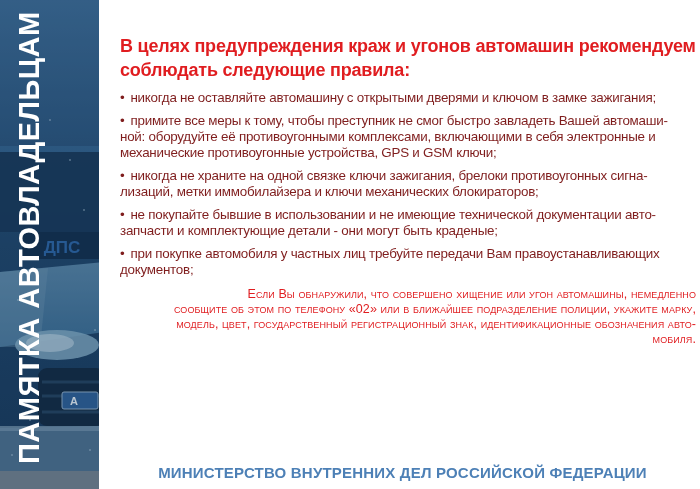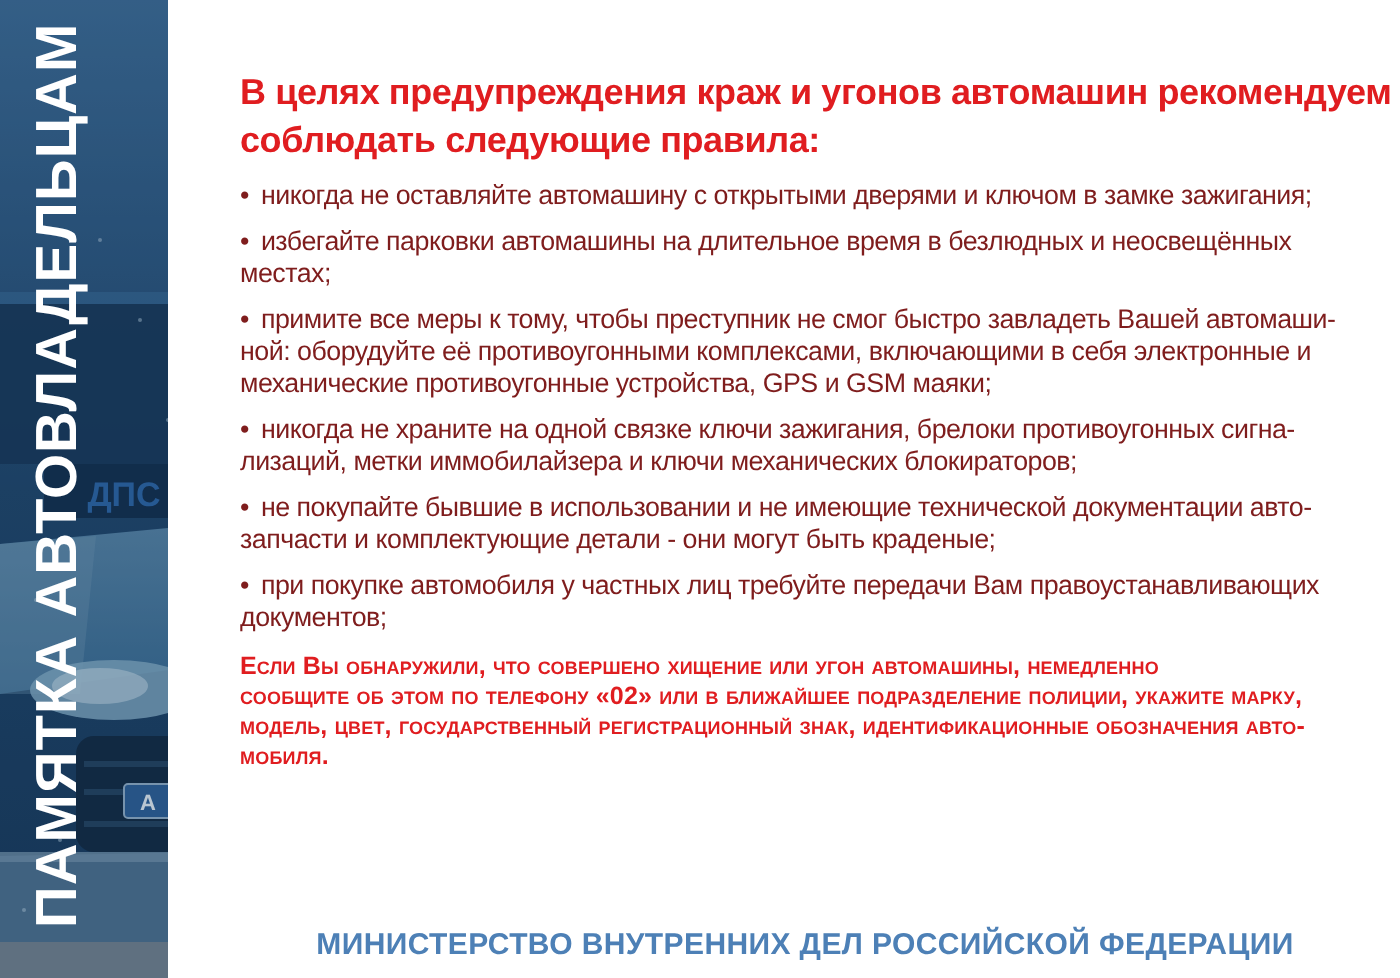--- a/index.html
+++ b/index.html
@@ -1,20 +1,20 @@
 <!DOCTYPE html>
 <html><head>
 <meta charset="utf-8">
 <style>
   html,body{margin:0;padding:0;background:#ffffff;}
   body{width:700px;height:489px;font-family:"Liberation Sans",sans-serif;}
   .page{position:relative;width:700px;height:489px;background:#ffffff;overflow:hidden;}
 
   
-  .sidebar{position:absolute;left:0;top:0;width:84px;height:489px;overflow:hidden;}
+  .sidebar{position:absolute;left:0;top:0;width:99px;height:489px;overflow:hidden;}
   .sidebar svg{position:absolute;left:0;top:0;}
   .vtitle{
     position:absolute;left:12px;top:464px;
     transform:rotate(-90deg);transform-origin:0 0;
     white-space:nowrap;color:#ffffff;font-weight:bold;
     font-size:29px;letter-spacing:0.5px;line-height:34px;
   }
 
   
   .content{
@@ -25,23 +25,23 @@
     margin:0 0 8px 0;color:#e01d20;font-weight:bold;
     font-size:18px;line-height:24px;letter-spacing:-0.2px;
     white-space:pre-line;
   }
   .bullet{
     color:#7f1d1d;font-size:13.4px;line-height:16px;
     letter-spacing:-0.25px;margin:0 0 7px 0;white-space:pre-line;
   }
   .bullet .mark{display:inline;margin-right:6px;}
   .warning{
-    margin:9px 0 0 0;color:#e01d20;font-weight:bold;
+    margin:9px 0 0 0;color:#e01d20;font-weight:normal;
     font-size:12.5px;line-height:15px;font-variant:small-caps;
-    white-space:pre-line;letter-spacing:0.1px;
+    white-space:pre-line;letter-spacing:0.1px;text-align:right;
   }
   .footer{
     position:absolute;left:0;right:0;bottom:8px;
     text-align:center;
     color:#4d80b6;font-weight:bold;font-size:15px;letter-spacing:0.2px;
   }
 </style>
 </head>
 <body>
 
@@ -105,25 +105,23 @@
     </svg>
     <div class="vtitle">ПАМЯТКА АВТОВЛАДЕЛЬЦАМ</div>
   </aside>
 
   <main class="content">
     <h1 class="heading">В целях предупреждения краж и угонов автомашин рекомендуем
 соблюдать следующие правила:</h1>
 
     <div id="bullets">
         <div class="bullet"><span class="mark">•</span><span>никогда не оставляйте автомашину с открытыми дверями и ключом в замке зажигания;</span></div>
-        <div class="bullet"><span class="mark">•</span><span>избегайте парковки автомашины на длительное время в безлюдных и неосвещённых
-местах;</span></div>
         <div class="bullet"><span class="mark">•</span><span>примите все меры к тому, чтобы преступник не смог быстро завладеть Вашей автомаши-
 ной: оборудуйте её противоугонными комплексами, включающими в себя электронные и
-механические противоугонные устройства, GPS и GSM маяки;</span></div>
+механические противоугонные устройства, GPS и GSM ключи;</span></div>
         <div class="bullet"><span class="mark">•</span><span>никогда не храните на одной связке ключи зажигания, брелоки противоугонных сигна-
 лизаций, метки иммобилайзера и ключи механических блокираторов;</span></div>
         <div class="bullet"><span class="mark">•</span><span>не покупайте бывшие в использовании и не имеющие технической документации авто-
 запчасти и комплектующие детали - они могут быть краденые;</span></div>
         <div class="bullet"><span class="mark">•</span><span>при покупке автомобиля у частных лиц требуйте передачи Вам правоустанавливающих
 документов;</span></div>
       </div>
 
     <p class="warning">Если Вы обнаружили, что совершено хищение или угон автомашины, немедленно
 сообщите об этом по телефону «02» или в ближайшее подразделение полиции, укажите марку,

